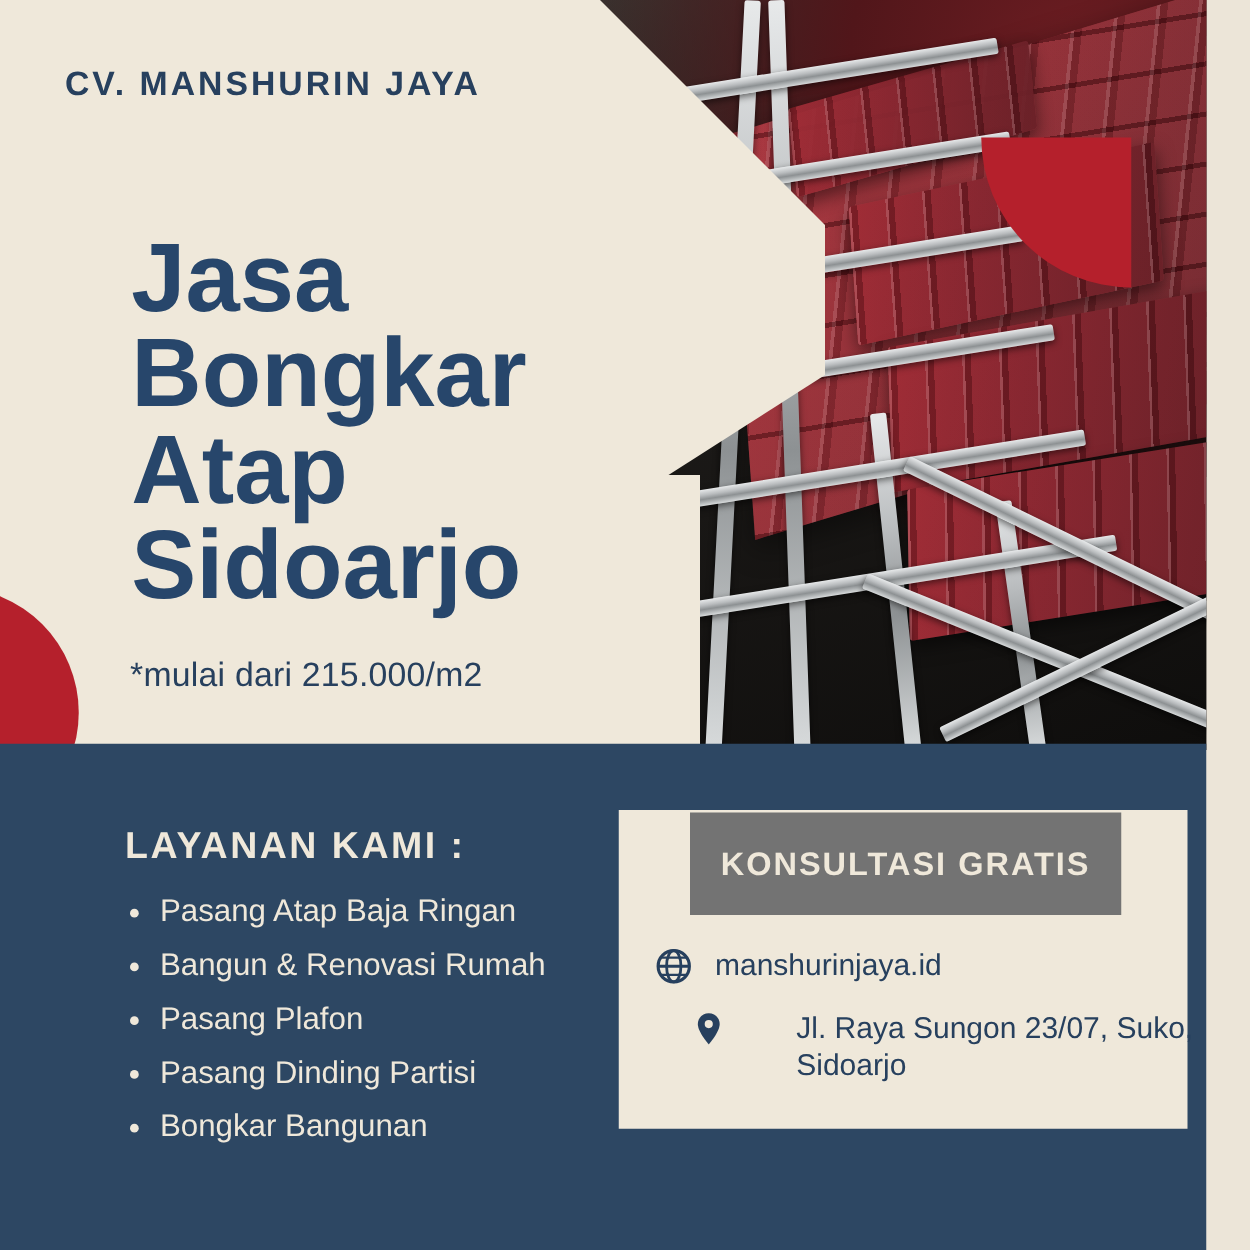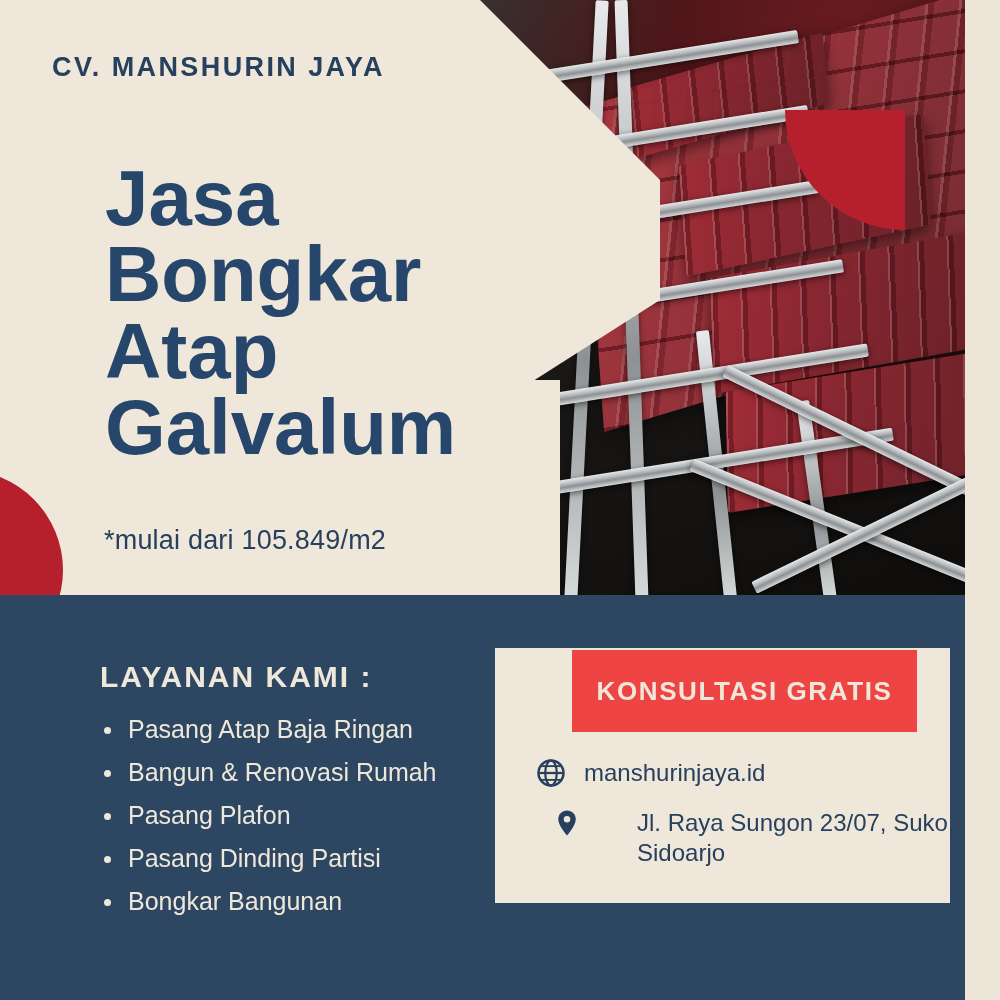--- a/index.html
+++ b/index.html
@@ -106,21 +106,21 @@
     position:absolute; left:52px; top:52px;
     font-size:27px; font-weight:bold; letter-spacing:2.4px;
     color:#27405e;
   }
   .headline {
     position:absolute; left:105px; top:160px;
     font-size:78px; line-height:0.98; font-weight:bold;
     color:#2a4straight;
     color:#2a4straight;
   }
-  .headline { color:#27466b; }
+  .headline { color:#27466b;margin-top:24px; }
   .headline div { white-space:nowrap; }
   .price {
     position:absolute; left:104px; top:525px;
     font-size:27px; color:#27405e; letter-spacing:.2px;
   }
 
   
   .red-swoosh {
     position:absolute; right:60px; top:110px;
     width:120px; height:120px;
@@ -162,31 +162,31 @@
 
   
   .card {
     position:absolute; left:495px; top:648px;
     width:455px; height:255px;
     background:#efe8da;
   }
   .cta {
     position:absolute; left:552px; top:650px;
     width:345px; height:82px;
-    background:#ef4444;
-    display:flex; align-items:center; justify-content:center;margin-left:20px;
+    background:#737373;
+    display:flex; align-items:center; justify-content:center;
   }
   .cta span {
     color:#efe8da; font-size:26px; font-weight:bold; letter-spacing:1.6px;
   }
   .contact-row {
     position:absolute; display:flex; align-items:flex-start; gap:18px;
   }
   .contact-row .txt { font-size:24px; color:#27405e; line-height:1.25; }
-  .r1 { left:536px; top:758px; }
+  .r1 { left:524px; top:758px; }
   .r2 { left:552px; top:808px; }
   .icon { flex:0 0 auto; width:30px; height:30px; }
 </style>
 </head>
 <body>
 
 <div class="poster">
 
   <div class="photo">
     <div class="sky"></div>
@@ -216,24 +216,24 @@
 
   <div class="beige-panel"></div>
   <div class="beige-lower"></div>
 
   <div class="brand">CV. MANSHURIN JAYA</div>
 
   <div class="headline">
     <div>Jasa</div>
     <div>Bongkar</div>
     <div>Atap</div>
-    <div>Galvalum</div>
-  </div>
-
-  <div class="price">*mulai dari 105.849/m2</div>
+    <div>Sidoarjo</div>
+  </div>
+
+  <div class="price">*mulai dari 215.000/m2</div>
 
   <div class="red-circle-left"></div>
 
   <div class="navy"></div>
 
   <div class="services-title">LAYANAN KAMI :</div>
   <ul class="services">
     <li>Pasang Atap Baja Ringan</li>
     <li>Bangun &amp; Renovasi Rumah</li>
     <li>Pasang Plafon</li>

